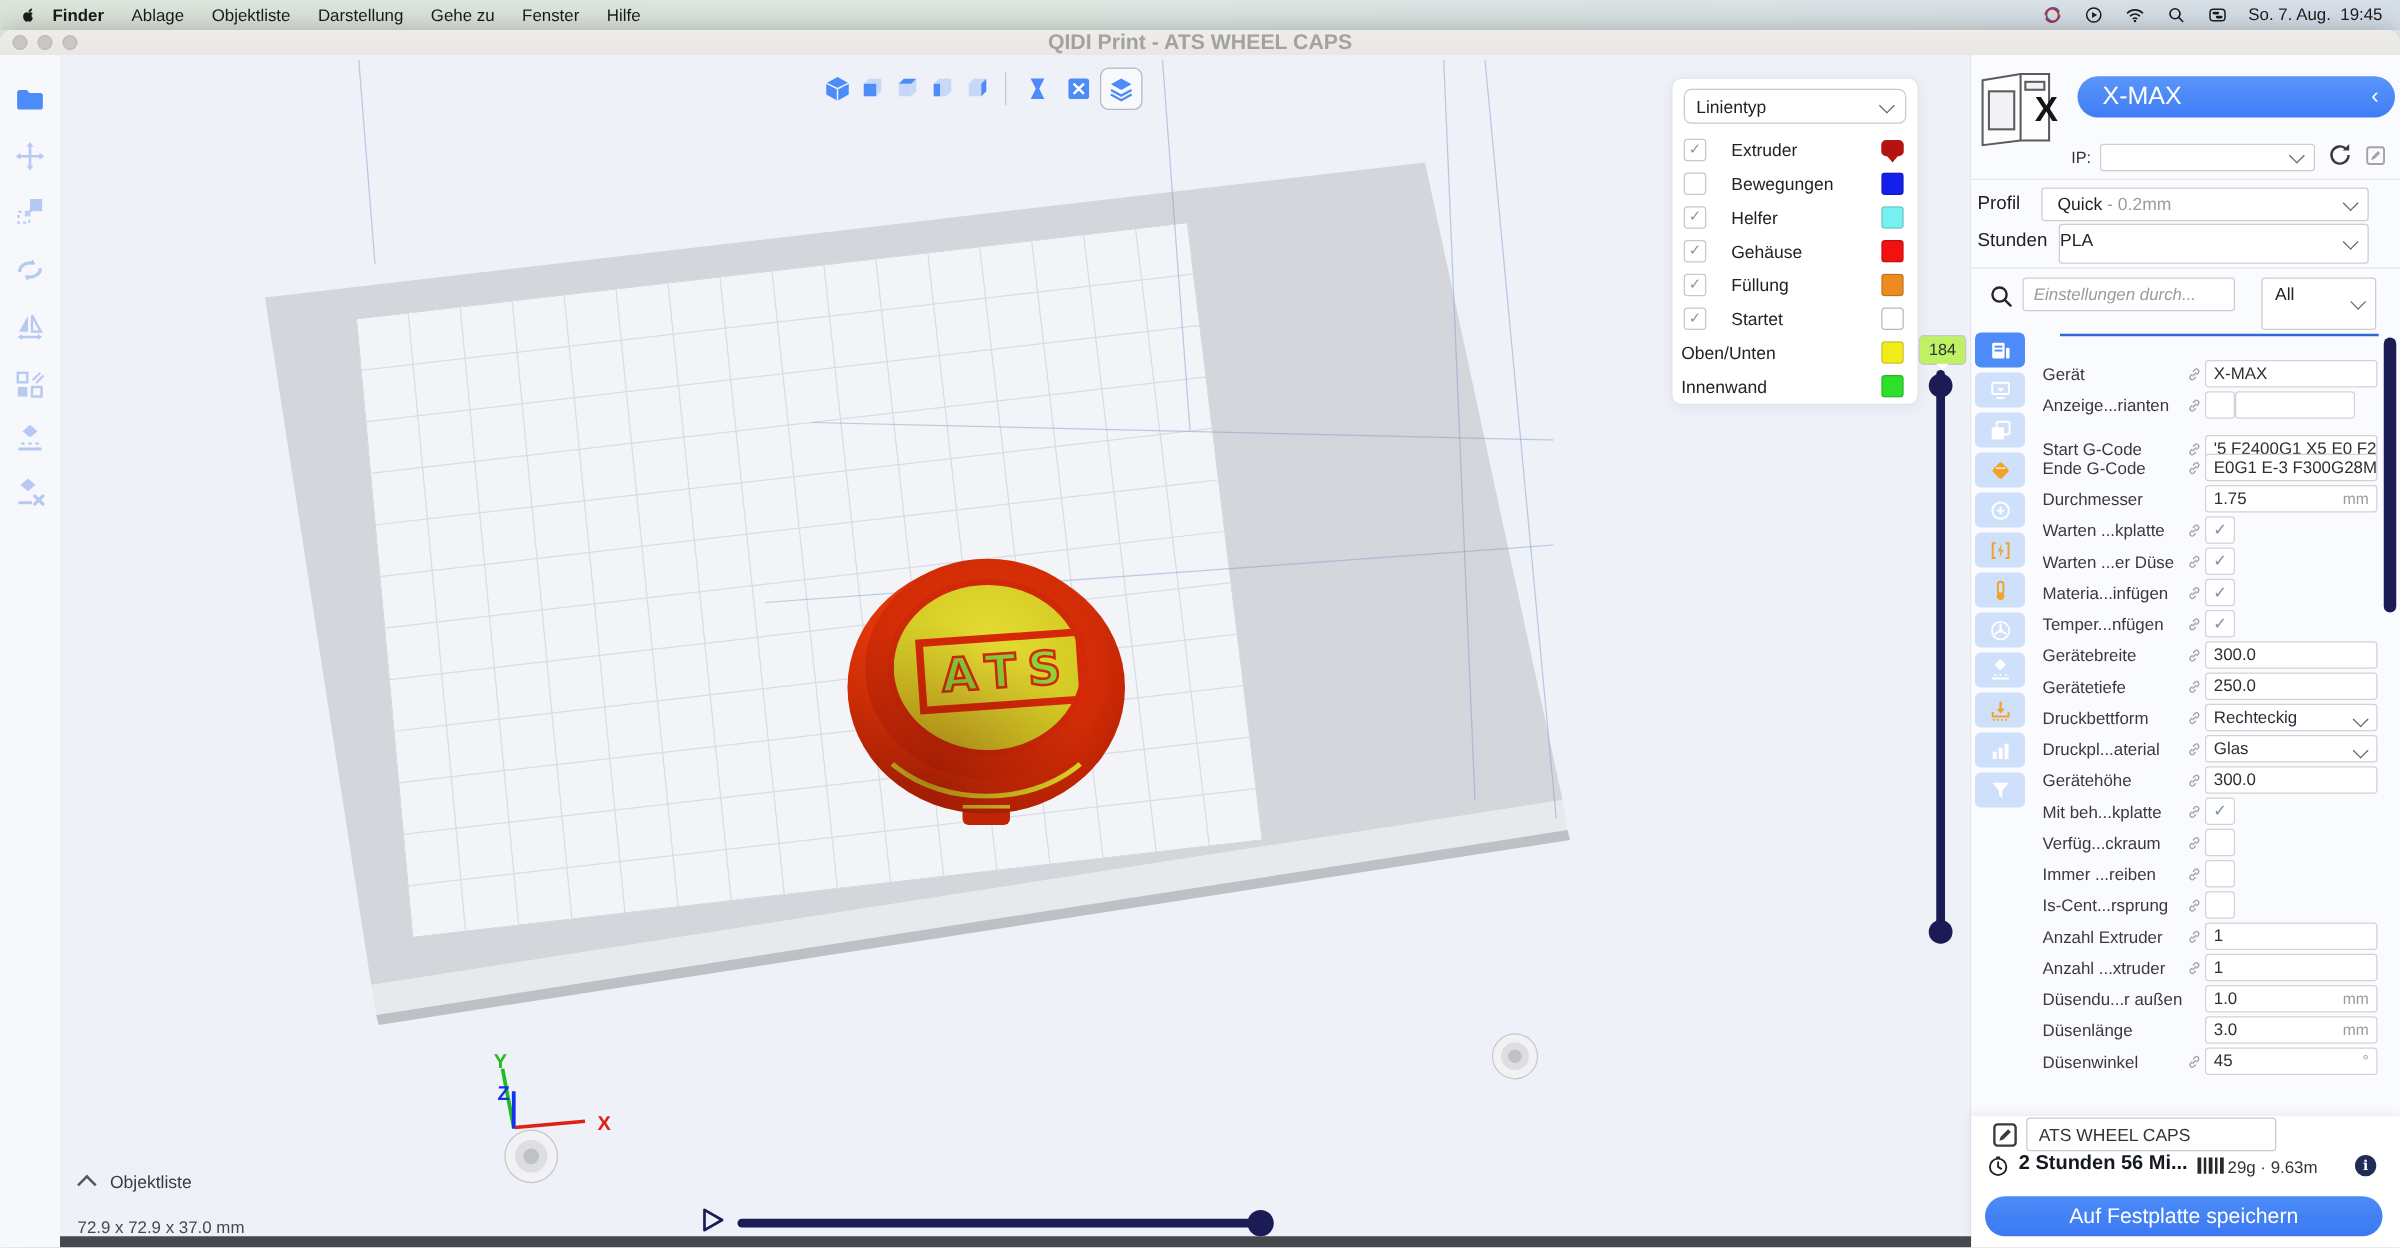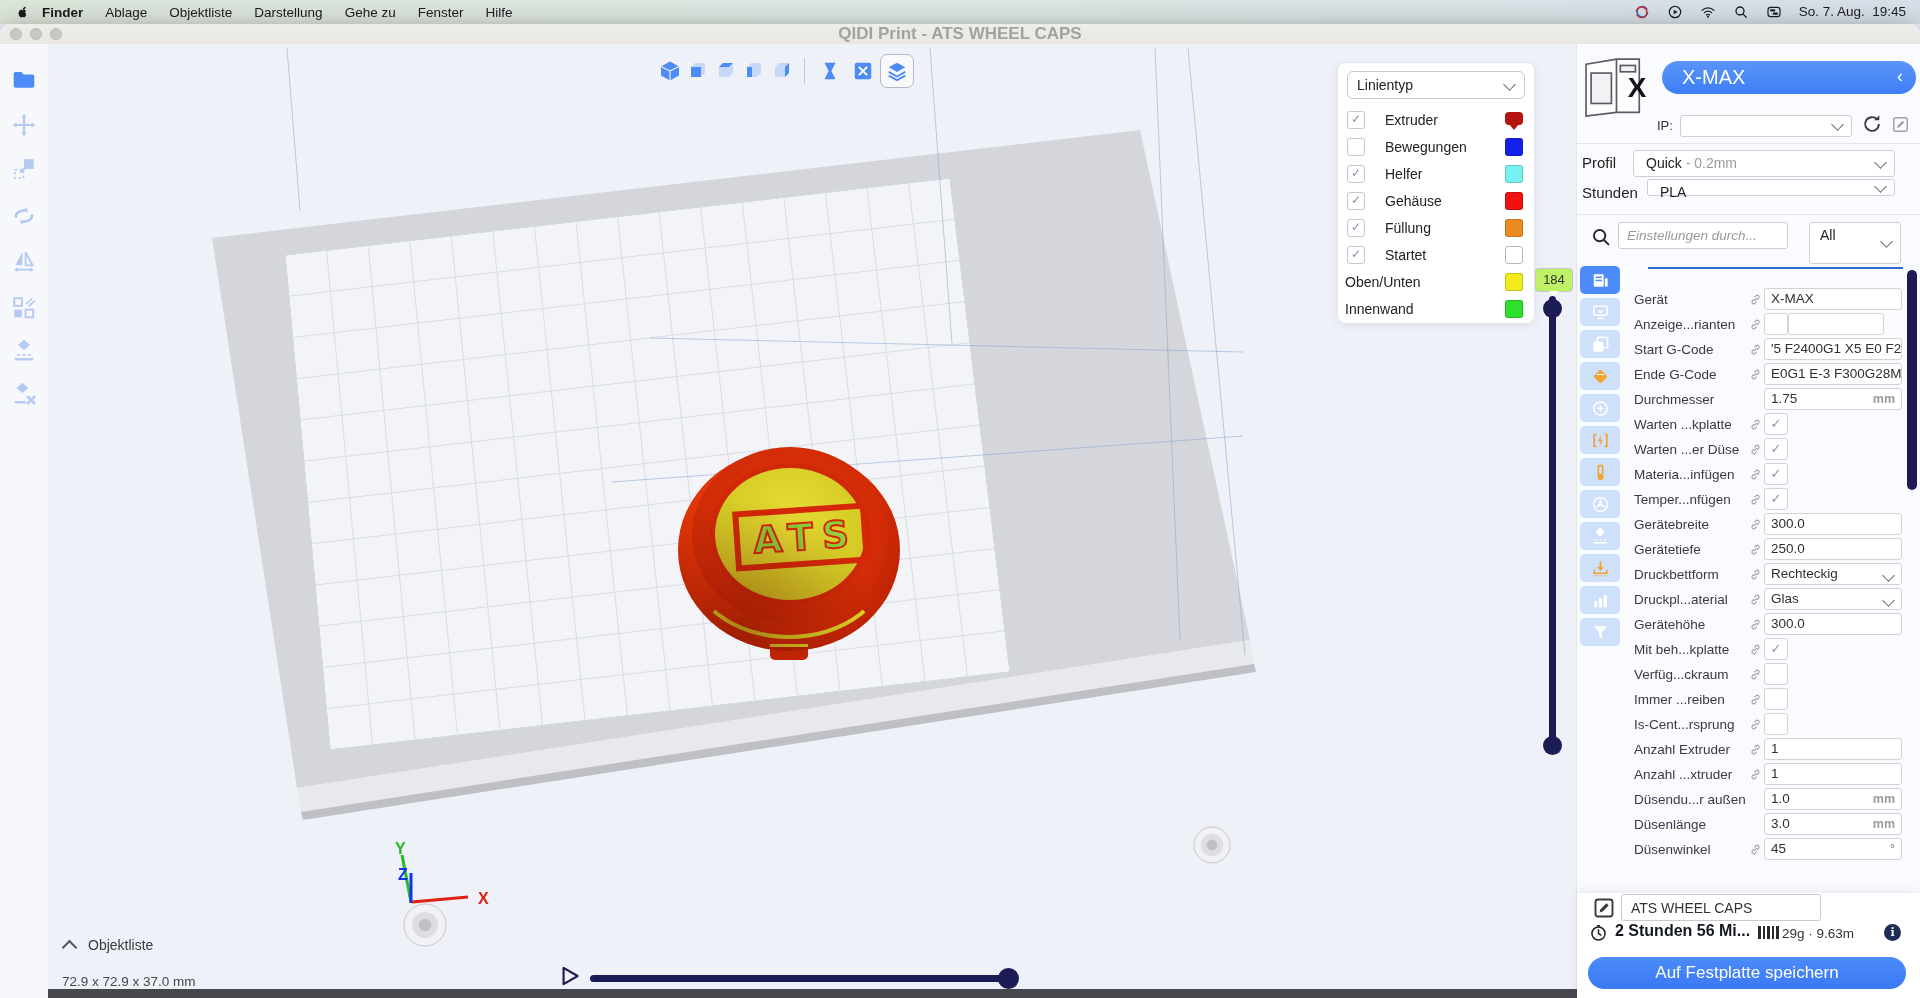--- a/index.html
+++ b/index.html
@@ -99,40 +99,40 @@
   .pill .col{position:absolute;right:13px;top:0;font-size:18px;line-height:31px;}
   .ip-label{position:absolute;left:80px;top:71px;font-size:13px;color:#333;line-height:22px;}
   .selbox{position:absolute;background:#fff;border:1px solid #cdcdd3;border-radius:3px;box-sizing:border-box;
     font-size:14px;color:#222;}
   .selbox .chev{position:absolute;right:9px;top:50%;margin-top:-6px;}
   .ip-select{left:103px;top:71px;width:172px;height:22px;}
   .ip-refresh{position:absolute;left:284px;top:69px;}
   .ip-edit{position:absolute;left:314px;top:71px;opacity:.45;}
   .plabel{position:absolute;font-size:15px;color:#222;}
   .profile-select{left:56px;top:106px;width:262px;height:27px;line-height:25px;padding-left:12px;}
-  .material-select{left:70px;top:135px;width:248px;height:17px;line-height:25px;padding-left:12px;}
+  .material-select{left:70px;top:135px;width:248px;height:32px;line-height:25px;padding-left:0;}
   .pdetail{color:#9b9ba2;}
   .search-icon{position:absolute;left:13px;top:182px;}
   .search-input{position:absolute;left:41px;top:178px;width:170px;height:27px;border:1px solid #cdcdd3;
     border-radius:3px;background:#fff;box-sizing:border-box;font-size:13.5px;padding:0 8px;color:#333;
     font-family:"Liberation Sans",sans-serif;}
   .search-input::placeholder{font-style:italic;color:#9a9aa1;}
   .all-select{left:232px;top:178px;width:92px;height:42px;line-height:25px;padding-left:10px;}
   .blueline{position:absolute;left:71px;top:223px;width:255px;height:2px;background:#2e6ad6;}
   .cat{position:absolute;left:3px;width:40px;height:28px;border-radius:5px;background:#cfe0fb;
     display:flex;align-items:center;justify-content:center;}
   .cat.active{background:#4c8bf8;}
   .srow{position:absolute;left:0;width:343px;height:25px;}
   .slabel{position:absolute;left:57px;top:0;width:114px;line-height:25px;font-size:13.5px;color:#3a3a3e;
     white-space:nowrap;overflow:hidden;}
   .slink{position:absolute;left:171px;top:5px;}
   .fld{position:absolute;left:187px;top:1px;width:138px;height:22px;background:#fff;border:1px solid #d2d2d8;
     border-radius:3px;box-sizing:border-box;font-size:13.5px;color:#2f2f33;line-height:20px;padding:0 6px;
     white-space:nowrap;overflow:hidden;}
-  .fld .unit{position:absolute;right:6px;color:#9a9aa2;font-size:12.5px;font-weight:bold;}
+  .fld .unit{position:absolute;right:6px;color:#9a9aa2;font-size:12.5px;}
   .fld.chk{width:24px;text-align:center;padding:0;color:#7e95ab;font-size:13px;}
   .fld .chev{position:absolute;right:8px;top:7px;}
   .scrollbar{position:absolute;left:330px;top:226px;width:10px;height:220px;background:#1b1c55;border-radius:5px;}
   .bcard{position:absolute;left:0;right:0;top:849px;bottom:0;background:#fff;box-shadow:0 -2px 8px rgba(30,40,70,.08);}
   .fname{position:absolute;left:44px;top:1px;width:200px;height:27px;border:1px solid #c9c9cf;border-radius:3px;
     box-sizing:border-box;font-size:14px;padding:0 9px;color:#333;font-family:"Liberation Sans",sans-serif;background:#fff;}
   .pencil{position:absolute;left:15px;top:3px;}
   .clk{position:absolute;left:12px;top:31px;}
   .jtime{position:absolute;left:38px;top:29px;font-size:16px;font-weight:700;color:#14181f;}
   .fbars{position:absolute;left:181px;top:33px;display:flex;gap:2px;}
@@ -585,21 +585,21 @@
             <div class="fld">X-MAX</div>
           </div>
           <div class="srow" style="top:268px">
             <div class="slabel">Anzeige...rianten</div>
             <span class="slink"><svg width="15" height="15" viewBox="0 0 24 24" fill="none" xmlns="http://www.w3.org/2000/svg">
                 <path stroke="#a3a3ab" stroke-width="1.8" stroke-linecap="round" d="M10.3 13.7l3.4-3.4M9 12l-2.1 2.1a3 3 0 0 0 4.2 4.2L13.2 16M15 12l2.1-2.1a3 3 0 0 0-4.2-4.2L10.8 8"></path>
               </svg></span>
             <div class="fld chk"></div>
             <div class="fld" style="left:211px;width:96px;"></div>
           </div>
-          <div class="srow" style="top:293px">
+          <div class="srow" style="top:303px">
             <div class="slabel">Start G-Code</div>
             <span class="slink"><svg width="15" height="15" viewBox="0 0 24 24" fill="none" xmlns="http://www.w3.org/2000/svg">
                 <path stroke="#a3a3ab" stroke-width="1.8" stroke-linecap="round" d="M10.3 13.7l3.4-3.4M9 12l-2.1 2.1a3 3 0 0 0 4.2 4.2L13.2 16M15 12l2.1-2.1a3 3 0 0 0-4.2-4.2L10.8 8"></path>
               </svg></span>
             <div class="fld">'5 F2400G1 X5 E0 F2400</div>
           </div>
           <div class="srow" style="top:318px">
             <div class="slabel">Ende G-Code</div>
             <span class="slink"><svg width="15" height="15" viewBox="0 0 24 24" fill="none" xmlns="http://www.w3.org/2000/svg">
                 <path stroke="#a3a3ab" stroke-width="1.8" stroke-linecap="round" d="M10.3 13.7l3.4-3.4M9 12l-2.1 2.1a3 3 0 0 0 4.2 4.2L13.2 16M15 12l2.1-2.1a3 3 0 0 0-4.2-4.2L10.8 8"></path>

